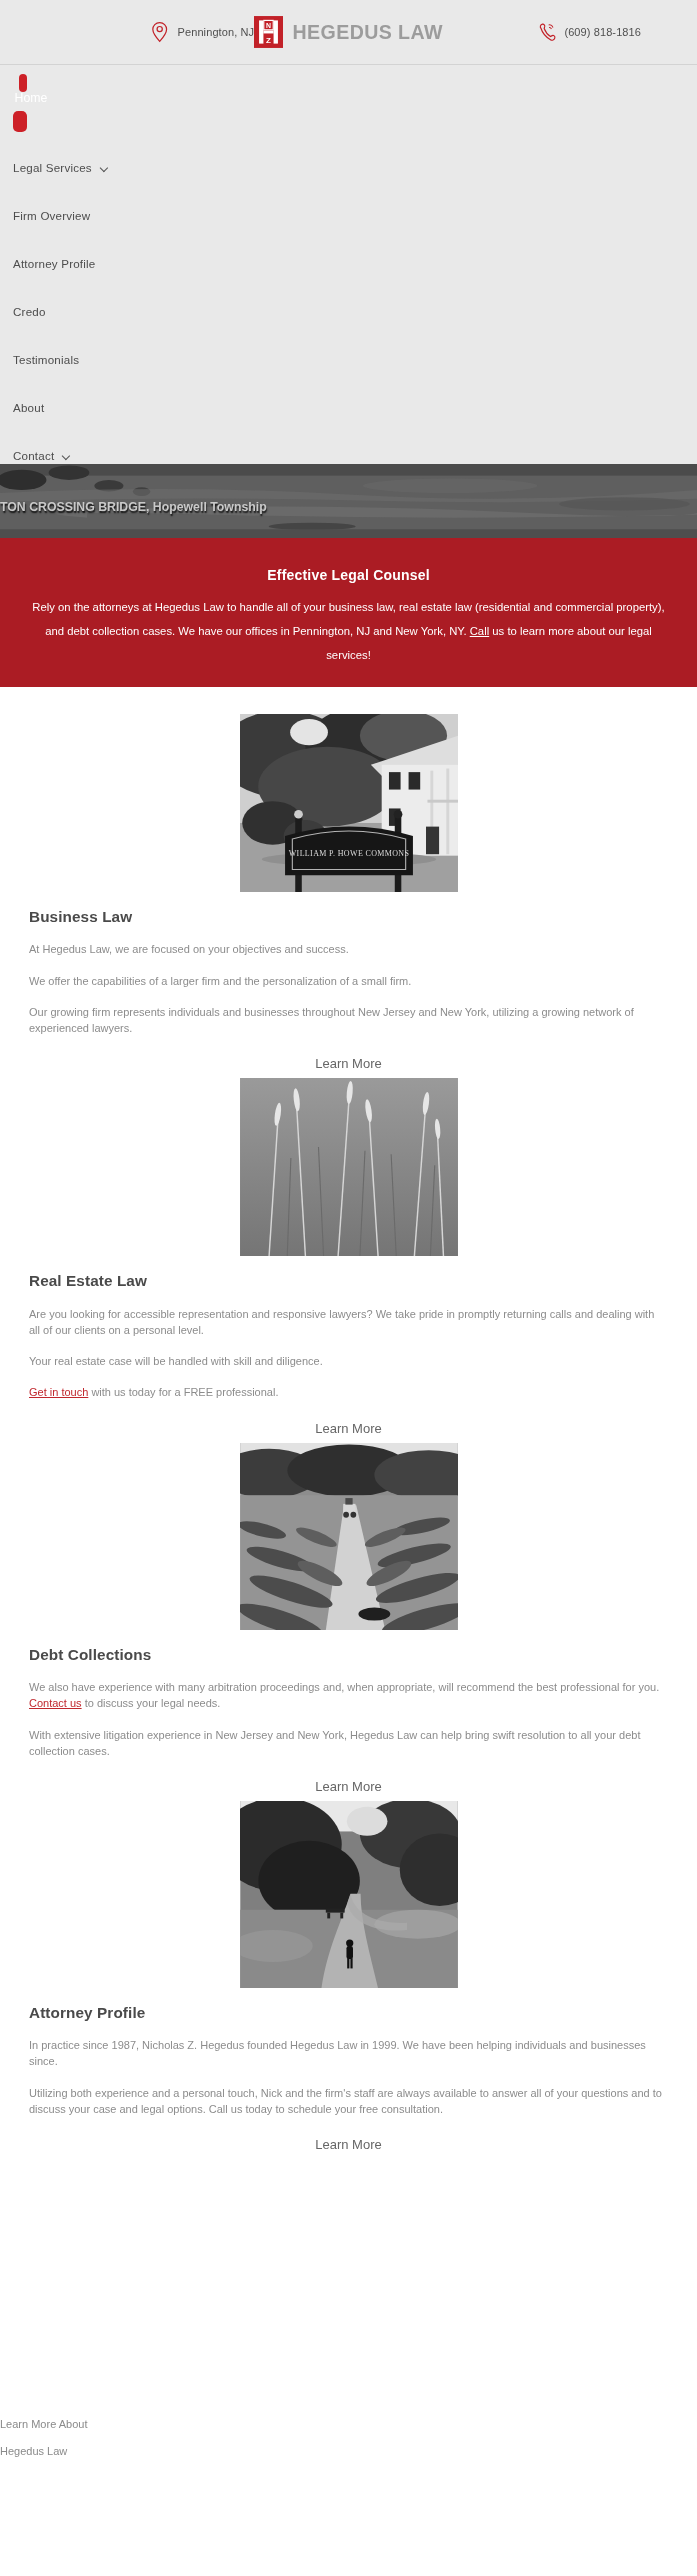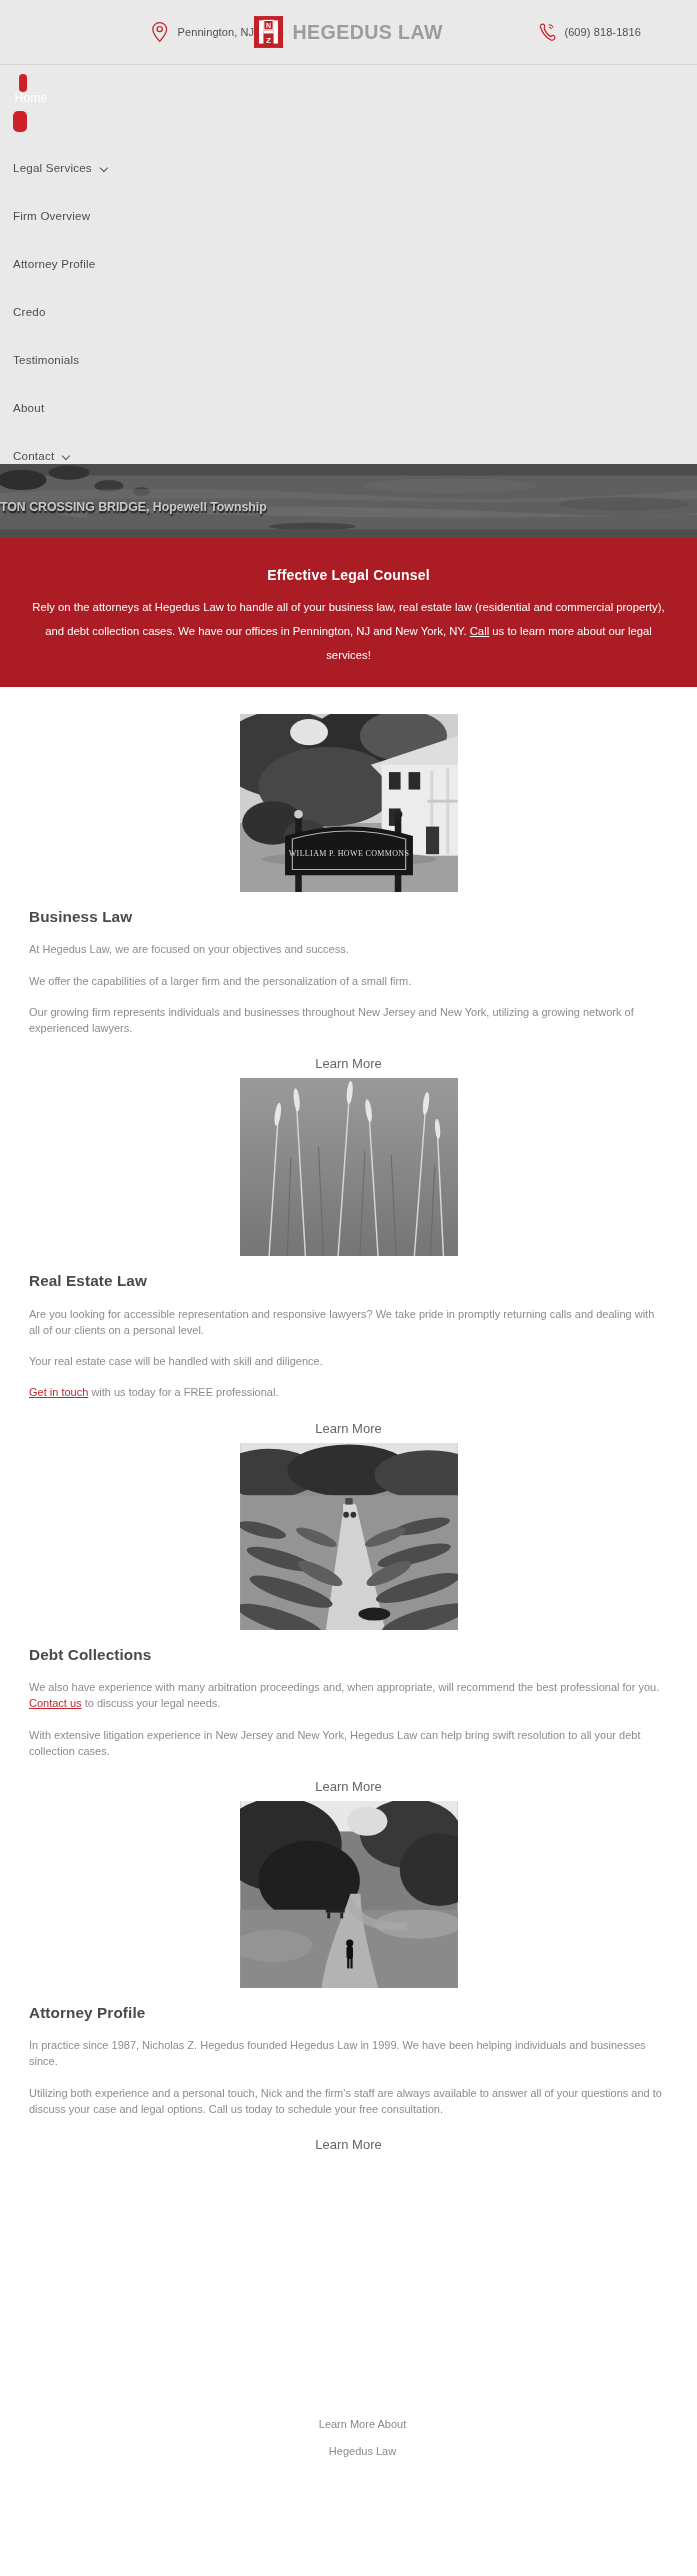--- a/index.html
+++ b/index.html
@@ -41,21 +41,21 @@
 
   
   .cards { display:grid; grid-template-columns:1fr; column-gap:32px; row-gap:7.3px; padding:27px 29px 0; background:#fff; }
   .card-img { display:block; margin:0 auto; cursor:pointer; }
   .card h2 { margin-top:16px; font-size:15.3px; color:#4a4a4a; letter-spacing:0.1px; }
   .card .card-paras p { margin-top:15.3px; font-size:11px; line-height:16px; color:#8c8c8c; }
   .text-link { color:#c0272d; text-decoration:underline; }
   .learn-more { display:block; margin-top:20.3px; text-align:center; font-size:13px; color:#666; text-decoration:none; }
 
   
-  .footer-links { margin-top:267px; text-align:center;padding-left:28px; }
+  .footer-links { margin-top:267px; text-align:left; }
   .footer-links a { display:block; color:#8a8a8a; font-size:11px; text-decoration:none; line-height:1; }
   .footer-links a + a { margin-top:16px; }
 </style>
 </head>
 <body>
 
 <div class="page">
 
   <header class="top-bar">
     <div class="top-left">

